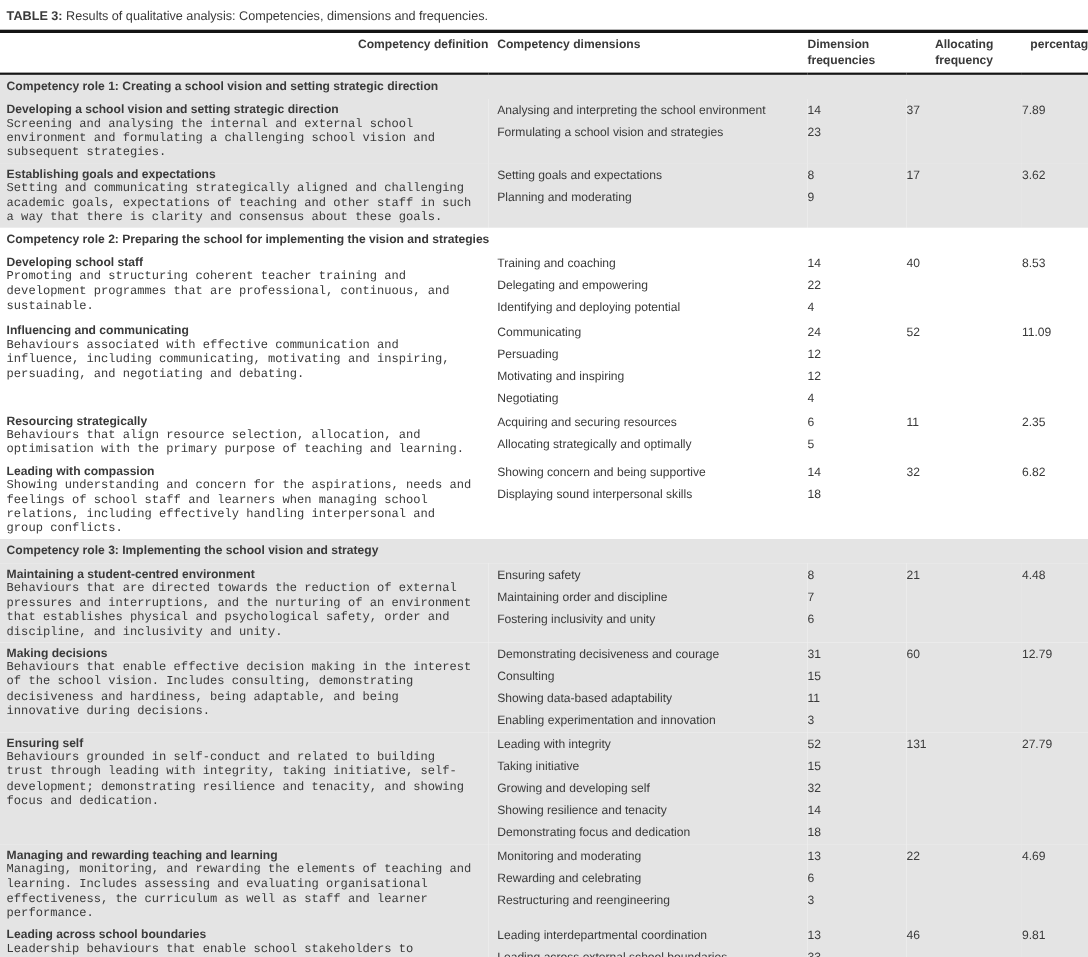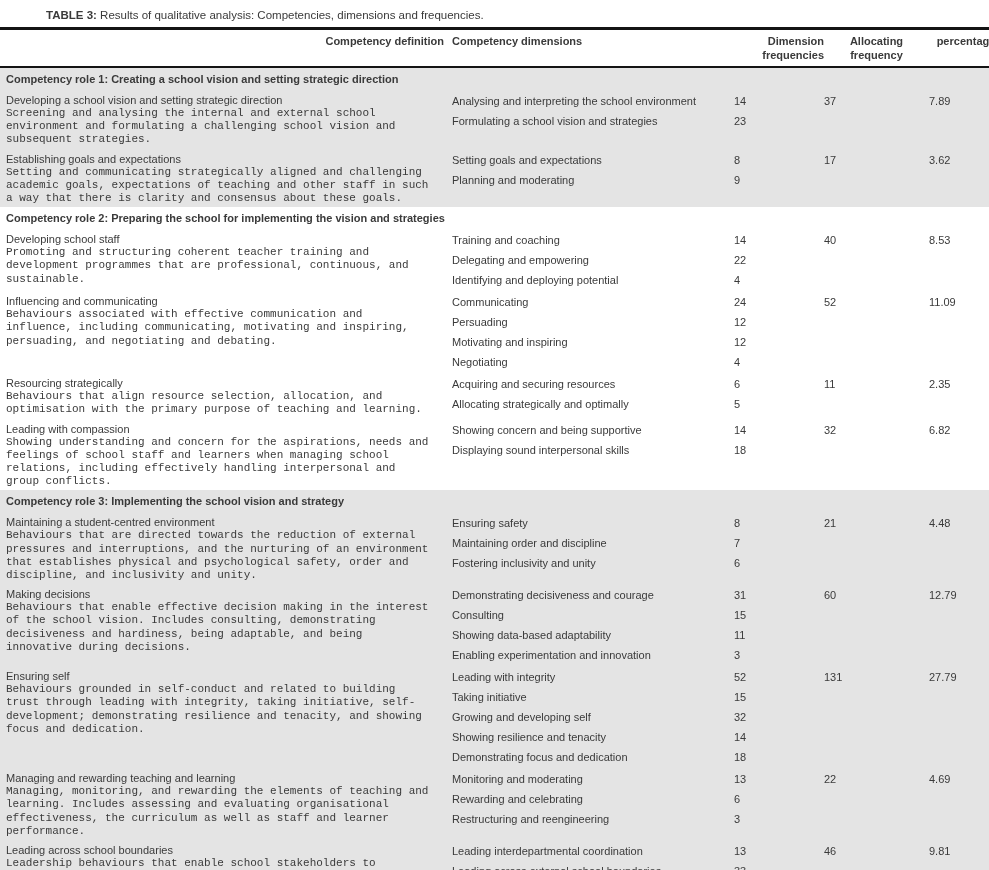--- a/index.html
+++ b/index.html
@@ -16,61 +16,61 @@
   }
   .page {
     width: 989px;
   }
   .caption {
     padding: 8px 8px 5px 6px;
     font-size: 11.5px;
     line-height: 14px;
     border-bottom: 3px solid #141414;
   }
-  .caption .bold { font-weight: bold; margin-left: 40px; }
+  .caption .bold { font-weight: bold; }
   table {
     width: 989px;
     border-collapse: collapse;
     table-layout: fixed;
   }
   .table-wrap {
     border-bottom: 3px solid #141414;
   }
   thead th {
     font-size: 11px;
     font-weight: bold;
     vertical-align: top;
     padding: 5px 0 4px 0;
     line-height: 13.5px;
     border-bottom: 2px solid #141414;
     color: #3a3a3a;
   }
   th.c1 { width: 438px; text-align: right; padding-left: 6px; }
   th.c2 { width: 282px; text-align: left; padding-left: 8px; }
-  th.c3 { width: 90px;  text-align: right; }
+  th.c3 { width: 90px;  text-align: left; }
   th.c4 { width: 105px; text-align: center; }
   th.c5 { width: 74px;  text-align: center; }
   tr.shaded { background: #e4e4e4; }
   tr.section-row td {
     font-size: 11px;
     font-weight: bold;
     padding: 5px 0 4px 6px;
     line-height: 13px;
     color: #3a3a3a;
   }
   td {
     vertical-align: top;
     font-size: 11px;
     color: #3a3a3a;
   }
   td.def {
     padding: 3px 14px 2px 6px;
   }
   .comp-title {
-    font-weight: normal;
+    font-weight: bold;
     line-height: 14px;
   }
   .comp-desc {
     line-height: 13.2px;
     font-family: Liberation Mono, monospace;
   }
   td.dims { padding: 1px 0 1px 8px; }
   td.dfreq, td.cfreq, td.pct { padding: 1px 0; }
   .dim-line {
     height: 20px;

